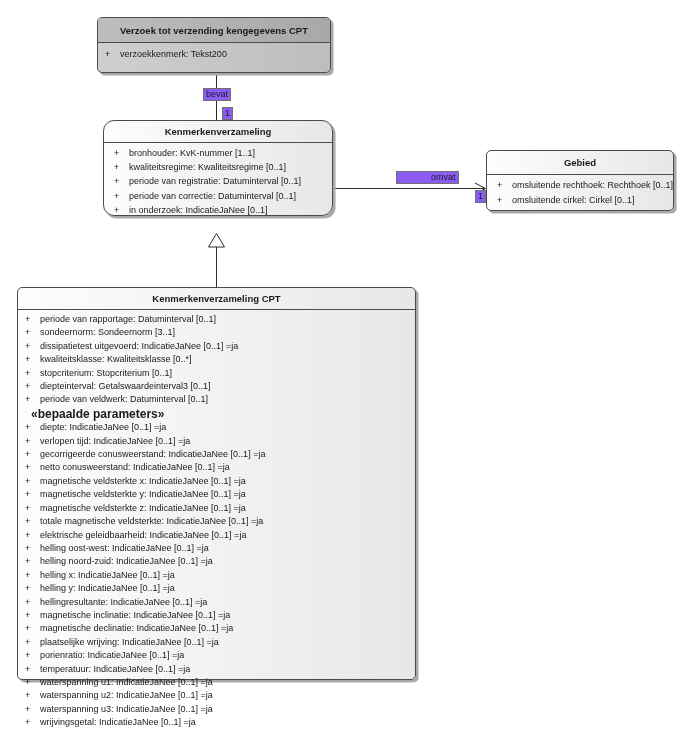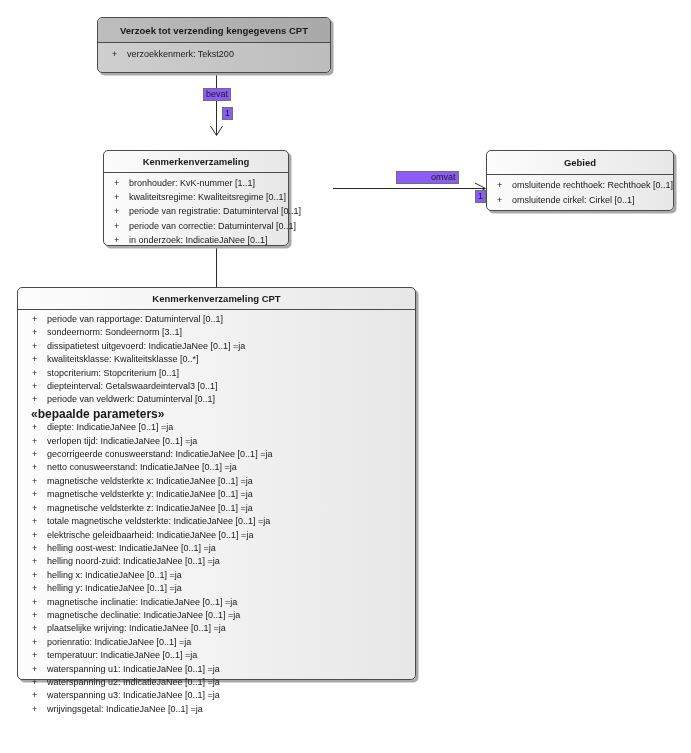--- a/index.html
+++ b/index.html
@@ -11,31 +11,31 @@
     position:absolute;border:1px solid #4b4b4b;border-radius:5px;
     background:linear-gradient(to right,#fdfdfd,#e7e7e7);
     box-shadow:2.5px 2.5px 0 0 #a9a9a9;box-sizing:border-box;
   }
   .uml-class .class-title{
     font-weight:bold;font-size:9.5px;text-align:center;
     border-bottom:1px solid #4b4b4b;box-sizing:border-box;
     display:flex;align-items:center;justify-content:center;
   }
   .uml-class .class-attrs{padding-top:3px;}
-  .attr-row{white-space:nowrap;padding-left:14px;font-size:9px;line-height:13.4px;}
+  .attr-row{white-space:nowrap;padding-left:7px;font-size:9px;line-height:13.4px;}
   .attr-row .vis{display:inline-block;width:15px;}
   .stereo-row{white-space:nowrap;padding-left:13px;font-size:12px;line-height:13.4px;font-weight:bold;margin-top:1px;}
   
   #box-verzoek{left:97px;top:17px;width:234px;height:56px;
     background:linear-gradient(to right,#cfcfcf,#bdbdbd);}
   #box-verzoek .class-title{height:25px;background:linear-gradient(to right,#bdbdbd,#a8a8a8);border-radius:4px 4px 0 0;}
   #box-verzoek .class-attrs{padding-top:4px;}
   #box-verzoek .attr-row{line-height:14px;}
 
-  #box-kenmerken{left:103px;top:150px;width:186px;height:96px;}
+  #box-kenmerken{left:103px;top:120px;width:230px;height:96px;border-radius:11px;}
   #box-kenmerken .class-title{height:22px;}
   #box-kenmerken .attr-row{line-height:14.2px;padding-left:10px;}
 
   #box-gebied{left:486px;top:150px;width:188px;height:61px;}
   #box-gebied .class-title{height:24px;}
   #box-gebied .attr-row{line-height:14.5px;padding-left:10px;}
 
   #box-cpt{left:17px;top:287px;width:399px;height:393px;}
   #box-cpt .class-title{height:22px;}
 
@@ -115,20 +115,21 @@
         <div class="attr-row"><span class="vis">+</span><span class="atext">netto conusweerstand: IndicatieJaNee [0..1] =ja</span></div>
         <div class="attr-row"><span class="vis">+</span><span class="atext">magnetische veldsterkte x: IndicatieJaNee [0..1] =ja</span></div>
         <div class="attr-row"><span class="vis">+</span><span class="atext">magnetische veldsterkte y: IndicatieJaNee [0..1] =ja</span></div>
         <div class="attr-row"><span class="vis">+</span><span class="atext">magnetische veldsterkte z: IndicatieJaNee [0..1] =ja</span></div>
         <div class="attr-row"><span class="vis">+</span><span class="atext">totale magnetische veldsterkte: IndicatieJaNee [0..1] =ja</span></div>
         <div class="attr-row"><span class="vis">+</span><span class="atext">elektrische geleidbaarheid: IndicatieJaNee [0..1] =ja</span></div>
         <div class="attr-row"><span class="vis">+</span><span class="atext">helling oost-west: IndicatieJaNee [0..1] =ja</span></div>
         <div class="attr-row"><span class="vis">+</span><span class="atext">helling noord-zuid: IndicatieJaNee [0..1] =ja</span></div>
         <div class="attr-row"><span class="vis">+</span><span class="atext">helling x: IndicatieJaNee [0..1] =ja</span></div>
         <div class="attr-row"><span class="vis">+</span><span class="atext">helling y: IndicatieJaNee [0..1] =ja</span></div>
+        <div class="attr-row"><span class="vis">+</span><span class="atext">hellingresultante: IndicatieJaNee [0..1] =ja</span></div>
         <div class="attr-row"><span class="vis">+</span><span class="atext">magnetische inclinatie: IndicatieJaNee [0..1] =ja</span></div>
         <div class="attr-row"><span class="vis">+</span><span class="atext">magnetische declinatie: IndicatieJaNee [0..1] =ja</span></div>
         <div class="attr-row"><span class="vis">+</span><span class="atext">plaatselijke wrijving: IndicatieJaNee [0..1] =ja</span></div>
         <div class="attr-row"><span class="vis">+</span><span class="atext">porienratio: IndicatieJaNee [0..1] =ja</span></div>
         <div class="attr-row"><span class="vis">+</span><span class="atext">temperatuur: IndicatieJaNee [0..1] =ja</span></div>
         <div class="attr-row"><span class="vis">+</span><span class="atext">waterspanning u1: IndicatieJaNee [0..1] =ja</span></div>
         <div class="attr-row"><span class="vis">+</span><span class="atext">waterspanning u2: IndicatieJaNee [0..1] =ja</span></div>
         <div class="attr-row"><span class="vis">+</span><span class="atext">waterspanning u3: IndicatieJaNee [0..1] =ja</span></div>
         <div class="attr-row"><span class="vis">+</span><span class="atext">wrijvingsgetal: IndicatieJaNee [0..1] =ja</span></div>
       </div>

